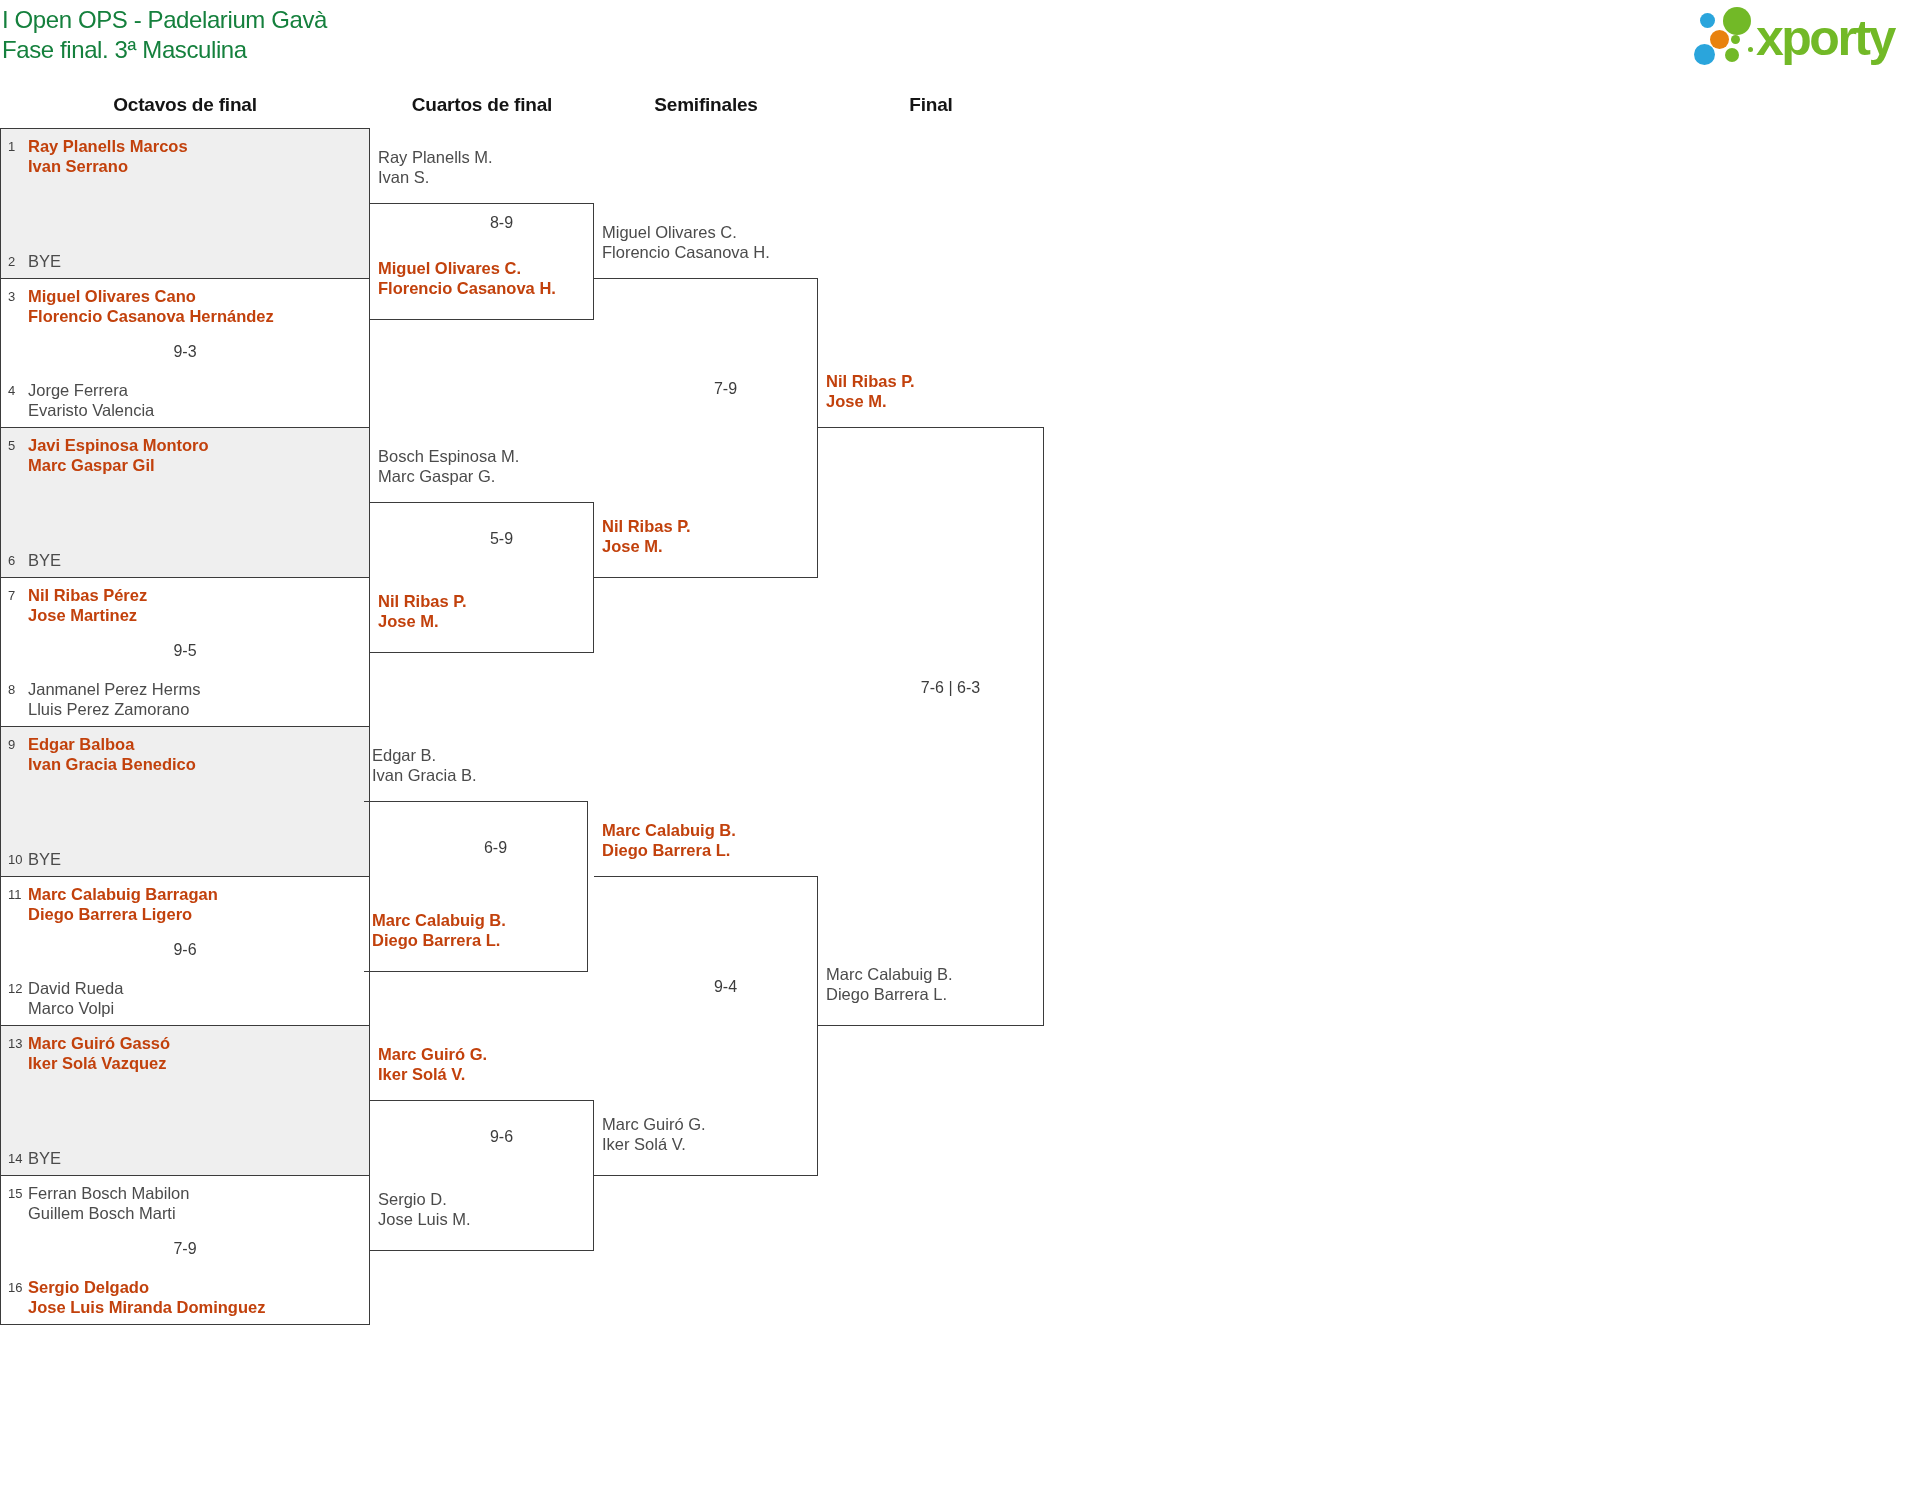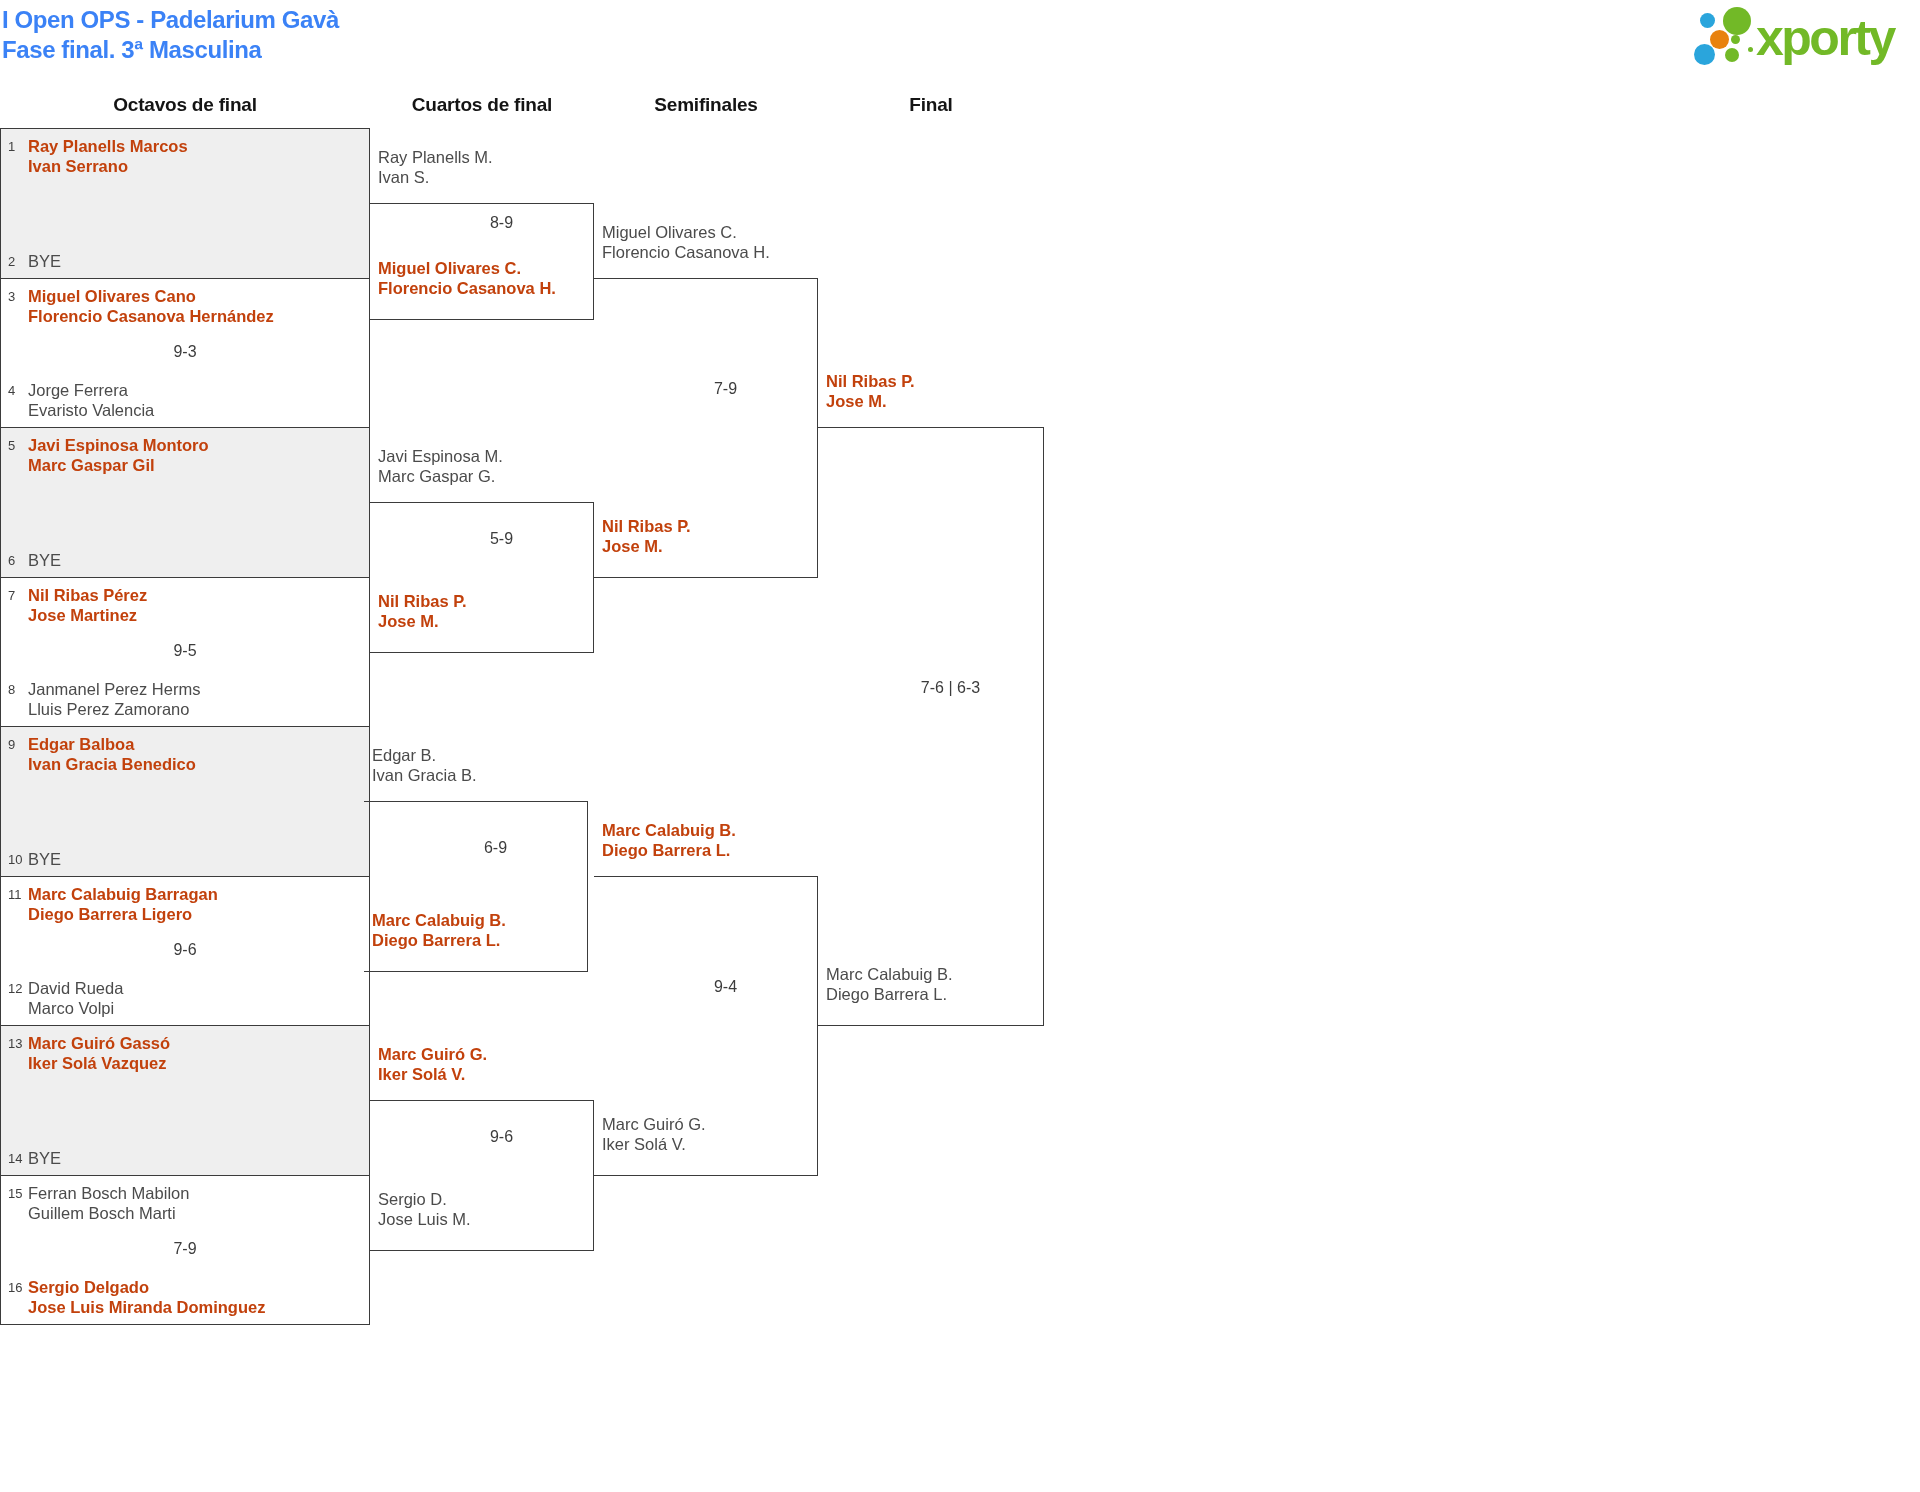--- a/index.html
+++ b/index.html
@@ -4,22 +4,22 @@
 <style>
   html,body { margin:0; padding:0; }
   body {
     width:1920px; height:1492px; background:#ffffff;
     font-family:"Liberation Sans","DejaVu Sans",sans-serif;
     color:#1c1c1c; position:relative; overflow:hidden;
   }
   .page { position:absolute; inset:0; }
 
   
-  .title { position:absolute; left:2px; top:5px; font-size:24px; font-weight:700;
-           line-height:30px; color:#3b82f6; letter-spacing:-0.4px; }
+  .title { position:absolute; left:2px; top:5px; font-size:24px; font-weight:400;
+           line-height:30px; color:#15803d; letter-spacing:-0.4px; }
   .logo { position:absolute; left:1686px; top:0; width:232px; height:78px; }
   .dot { position:absolute; border-radius:50%; }
   .logo-text { position:absolute; left:70px; top:10px; font-size:50px; font-weight:700;
                color:#72b927; letter-spacing:-2.5px; line-height:56px; }
 
   
   .rh { position:absolute; top:94px; text-align:center; font-size:19px;
         font-weight:700; color:#141414; letter-spacing:-0.2px; }
 
   
@@ -218,21 +218,21 @@
     </div>
     <div class="mscore">8-9</div>
     <div class="team team-bottom w">
       <span class="nm">Miguel Olivares C.</span>
       <span class="nm">Florencio Casanova H.</span>
     </div>
   </div>
 
   <div class="match" style="left:370px;top:502px;height:151px;">
     <div class="team team-top">
-      <span class="nm">Javi Espinosa M.</span>
+      <span class="nm">Bosch Espinosa M.</span>
       <span class="nm">Marc Gaspar G.</span>
     </div>
     <div class="mscore">5-9</div>
     <div class="team team-bottom w">
       <span class="nm">Nil Ribas P.</span>
       <span class="nm">Jose M.</span>
     </div>
   </div>
 
   <div class="match" style="left:364px;top:801px;height:171px;">

